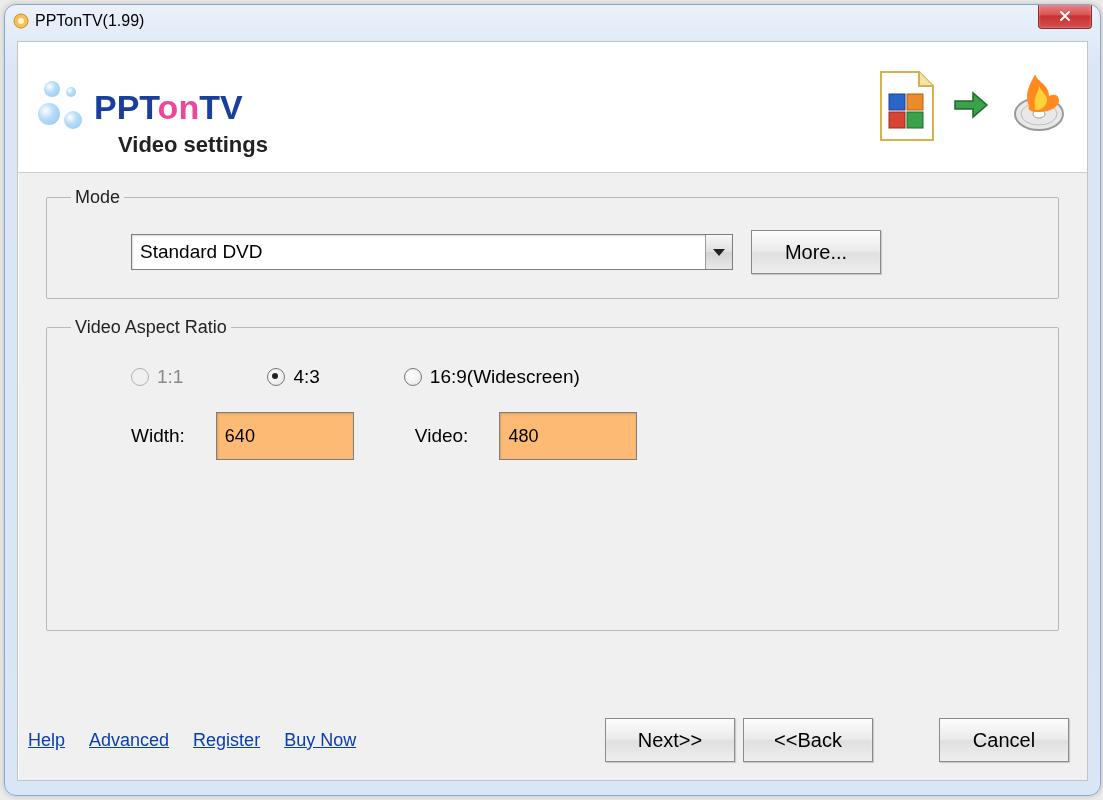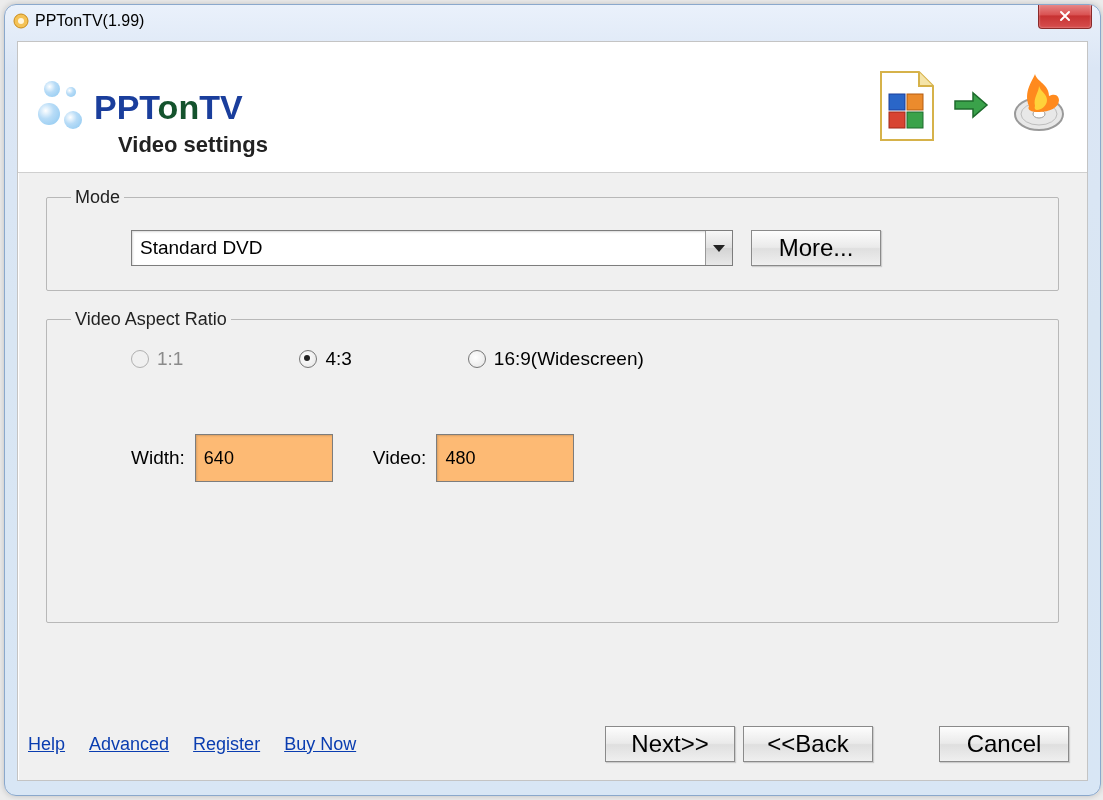--- a/index.html
+++ b/index.html
@@ -100,21 +100,21 @@
     position: relative;
     margin-right: 6px;
   }
   .bubble {
     position: absolute;
     border-radius: 50%;
     background: radial-gradient(circle at 35% 35%, #fff 0%, #b8dcf7 40%, #8bc7f0 100%);
   }
   .app-name { font-size: 34px; font-weight: bold; }
   .app-name .p1 { color: #1a3e9c; }
-  .app-name .p2 { color: #14532d; }
+  .app-name .p2 { color: #ec4899; }
   .app-name .p3 { color: #1a3e9c; }
   .subtitle {
     position: absolute;
     left: 100px;
     bottom: 14px;
     font-size: 22px;
     font-weight: bold;
     color: #222;
   }
 
@@ -185,39 +185,40 @@
     content: "";
     width: 0;
     height: 0;
     border-left: 6px solid transparent;
     border-right: 6px solid transparent;
     border-top: 7px solid #222;
   }
 
   .btn {
     min-width: 130px;
-    height: 36px;
+    height: 44px;
     background: linear-gradient(to bottom, #fdfdfd 0%, #eaeaea 48%, #dfdfdf 52%, #efefef 100%);
     border: 1px solid #8a8a8a;
     box-shadow: inset 0 0 1px #fff, 1px 1px 1px rgba(0,0,0,0.15);
-    font-size: 24px;
+    font-size: 20px;
     color: #000;
     cursor: pointer;
     display: inline-flex;
     align-items: center;
     justify-content: center;
     padding: 0 14px;
   }
 
   
   .aspect-group { height: 270px; }
   .radio-row {
     display: flex;
     align-items: center;
-    gap: 116px;
+    gap: 84px;
+    margin-top: 10px;
     padding-left: 60px;
     font-size: 19px;
   }
   .radio-item {
     display: flex;
     align-items: center;
     gap: 8px;
     cursor: pointer;
   }
   .radio-item.disabled {
@@ -242,22 +243,22 @@
     background: #222;
   }
   .radio-item.disabled .radio-dot {
     border-color: #b0b0b0;
     background: #f0f0f0;
   }
 
   .dim-row {
     display: flex;
     align-items: center;
-    gap: 10px;
-    margin-top: 64px;
+    gap: 31px;
+    margin-top: 24px;
     padding-left: 60px;
     font-size: 19px;
   }
   .dim-row label { display:inline-block; }
   .dim-input {
     width: 120px;
     height: 30px;
     border: 1px solid #7d7d7d;
     background: #fdba74;
     box-shadow: inset 1px 1px 2px rgba(0,0,0,0.15);

